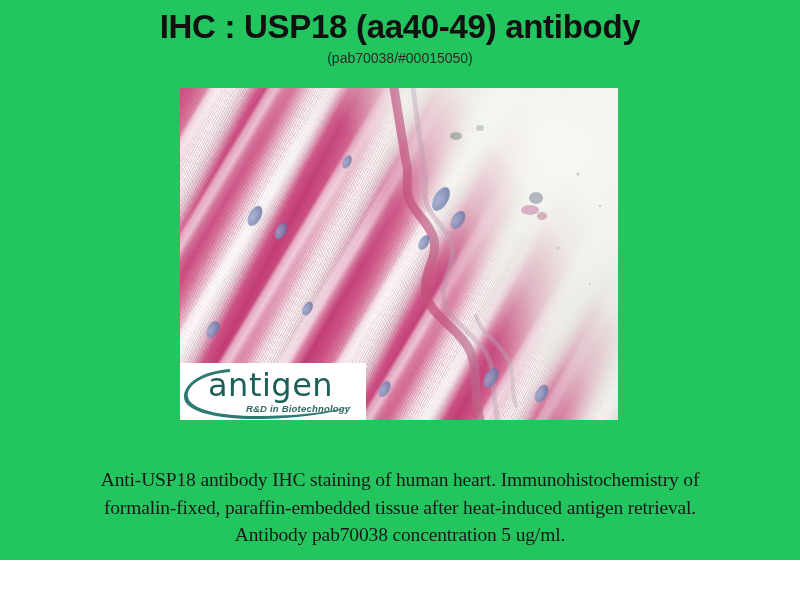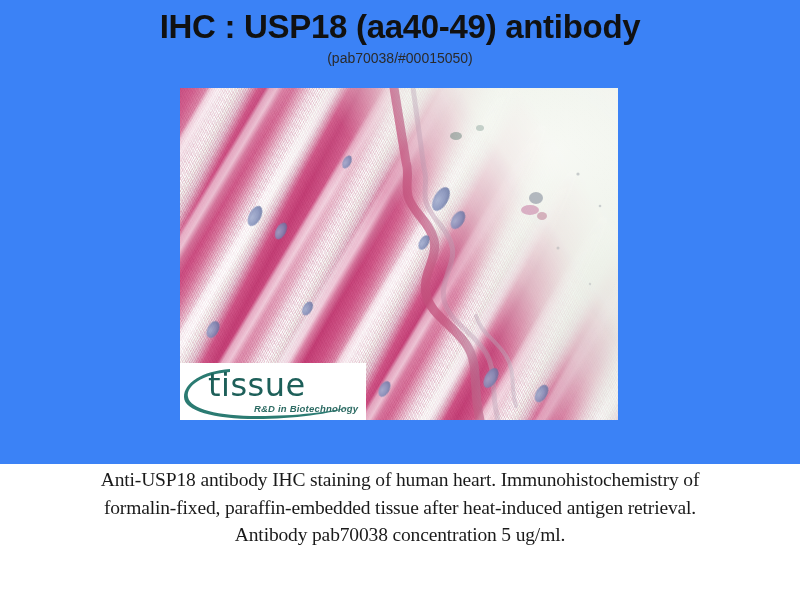--- a/index.html
+++ b/index.html
@@ -12,23 +12,23 @@
     width: 800px;
     height: 600px;
     overflow: hidden;
     font-family: "Liberation Sans", "DejaVu Sans", sans-serif;
     color: #1a1a1a;
     position: relative;
   }
 
   .page {
     width: 800px;
-    height: 464px;
+    height: 560px;
     position: relative;
-    background: #3b82f6;
+    background: #22c55e;
     display: flex;
     flex-direction: column;
     align-items: center;
   }
 
   
   .header-block {
     width: 100%;
     text-align: center;
     padding-top: 9px;
@@ -198,21 +198,21 @@
     top: 6px;
     font-size: 32px;
     line-height: 1;
     letter-spacing: 0.5px;
     color: #1d5f59;
     font-family: "DejaVu Sans", "Liberation Sans", sans-serif;
     font-weight: 400;
   }
   .logo-tagline {
     position: absolute;
-    left: 74px;
+    left: 66px;
     top: 40px;
     font-size: 9.5px;
     font-style: italic;
     font-weight: bold;
     color: #2d6b63;
     letter-spacing: 0.2px;
     font-family: "Liberation Sans", "DejaVu Sans", sans-serif;
     white-space: nowrap;
   }
 
@@ -300,21 +300,21 @@
       <div class="micro-vignette"></div>
 
       <div class="logo-box">
         <div class="logo-inner">
           <svg class="logo-svg" width="182" height="54" viewBox="0 0 182 54">
             <path d="M 46 6 C 18 8, 2 20, 4 31 C 6 43, 34 50, 74 50
                      C 112 50, 148 46, 170 40
                      C 146 48, 110 53, 72 53
                      C 30 53, 0 45, 0 31 C 0 17, 18 5, 46 3 Z" fill="#2b7b72"></path>
           </svg>
-          <div class="logo-wordmark">tissue</div>
+          <div class="logo-wordmark">antigen</div>
           <div class="logo-tagline">R&amp;D in Biotechnology</div>
         </div>
       </div>
 
     </div>
   </div>
 
   <div class="caption-block">
     <p class="caption-text">Anti-USP18 antibody IHC staining of human heart. Immunohistochemistry of formalin-fixed, paraffin-embedded tissue after heat-induced antigen retrieval. Antibody pab70038 concentration 5 ug/ml.</p>
   </div>

